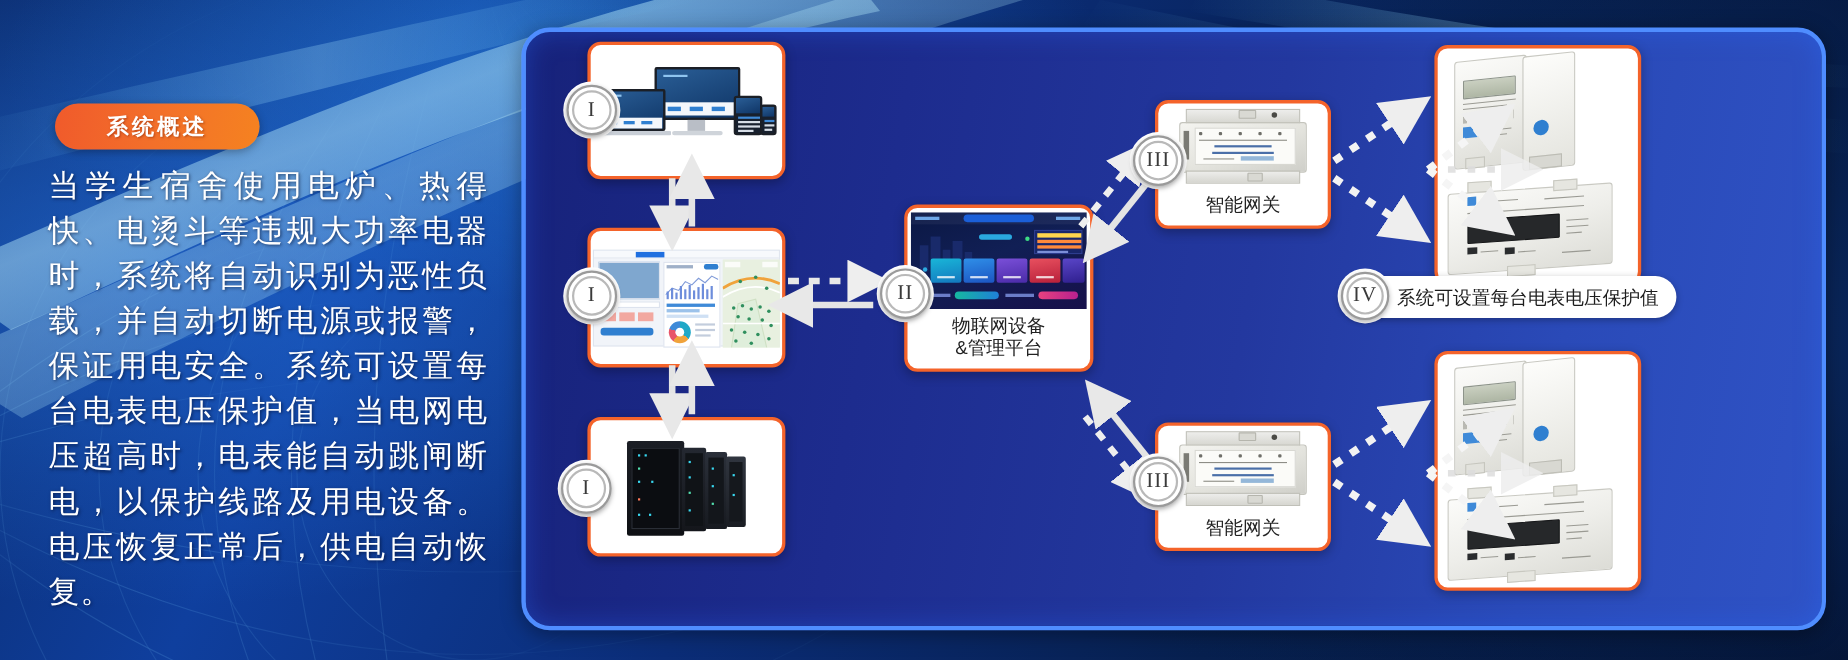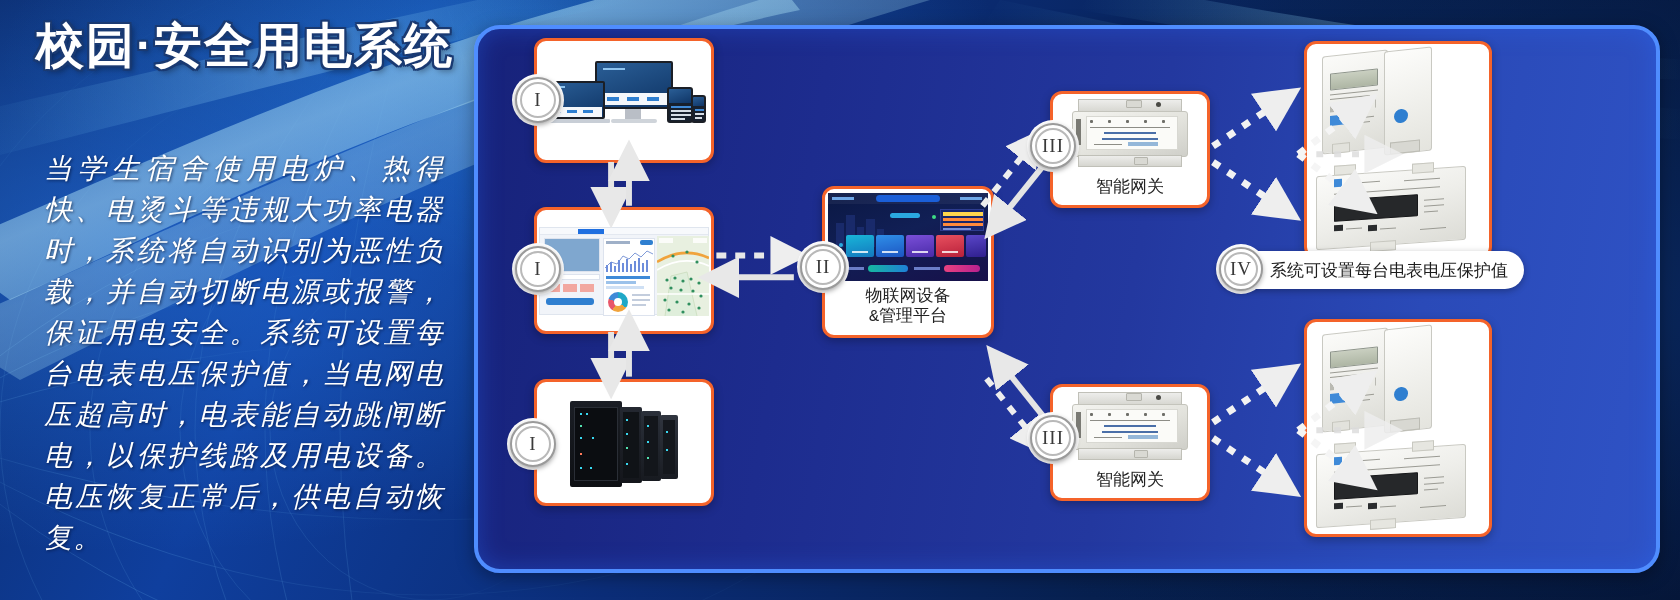--- a/index.html
+++ b/index.html
@@ -72,21 +72,20 @@
   #body-text {
     position: absolute;
     left: 44px; top: 148px;
     width: 400px;
     color: #ffffff;
     font-size: 28px;
     line-height: 41px;
     letter-spacing: 1.2px;
     text-align: justify;
     text-shadow: 1px 1px 3px rgba(0,10,40,.65);
-    font-style: italic;
   }
 
   
   #diagram {
     position: absolute;
     left: 474px; top: 25px;
     width: 1186px; height: 548px;
     border-radius: 26px;
     border: 4px solid #4f8dff;
     background: linear-gradient(100deg, #17227a 0%, #1d2c8e 28%, #23389f 55%, #2a4ab8 78%, #2f53c6 100%);
@@ -291,21 +290,23 @@
     </defs>
     <path d="M-60 250 C 220 130, 430 30, 760 -40 L 800 10 C 470 80, 260 185, 10 300 Z" fill="url(#st1)" opacity=".55"></path>
     <path d="M-60 330 C 260 190, 520 60, 900 -40 L 930 0 C 560 110, 300 240, 20 380 Z" fill="url(#st1)" opacity=".35"></path>
     <path d="M-60 120 C 200 60, 380 20, 620 -30 L 640 0 C 400 50, 220 100, -40 165 Z" fill="url(#st2)" opacity=".5"></path>
     <path d="M1000 0 C 1200 40, 1420 90, 1690 110 L 1690 140 C 1400 125, 1180 80, 980 30 Z" fill="url(#st2)" opacity=".45"></path>
     <path d="M1100 -20 C 1300 20, 1500 50, 1690 60 L 1690 80 C 1490 75, 1290 45, 1080 10 Z" fill="url(#st2)" opacity=".6"></path>
   </svg>
 </div>
 
 <div id="left">
-  <div id="title">校园·安全用电系统</div>
+  <div id="badge">
+    <span id="badge-label">系统概述</span>
+  </div>
   <div id="body-text">当学生宿舍使用电炉、热得快、电烫斗等违规大功率电器时，系统将自动识别为恶性负载，并自动切断电源或报警，保证用电安全。系统可设置每台电表电压保护值，当电网电压超高时，电表能自动跳闸断电，以保护线路及用电设备。电压恢复正常后，供电自动恢复。</div>
 </div>
 
 <div id="diagram">
 
   <svg id="arrows" viewBox="0 0 1186 548">
     <defs>
       <marker id="ah" markerWidth="7" markerHeight="7" refX="3.2" refY="3.5" orient="auto">
         <path d="M0,0 L7,3.5 L0,7 Z" fill="#e8e8e8"></path>
       </marker>
@@ -561,21 +562,21 @@
         <div style="position:absolute;left:54px;top:58px;width:16px;height:2px;background:rgba(255,255,255,.8);"></div>
         <div style="position:absolute;left:84px;top:58px;width:16px;height:2px;background:rgba(255,255,255,.8);"></div>
         <div style="position:absolute;left:114px;top:58px;width:16px;height:2px;background:rgba(255,255,255,.8);"></div>
 
         <div style="position:absolute;left:10px;top:74px;width:26px;height:3px;background:#6b7dc8;"></div>
         <div style="position:absolute;left:40px;top:72px;width:40px;height:7px;background:linear-gradient(90deg,#16b8a0,#1f7fd8);border-radius:4px;"></div>
         <div style="position:absolute;left:86px;top:74px;width:26px;height:3px;background:#6b7dc8;"></div>
         <div style="position:absolute;left:116px;top:72px;width:36px;height:7px;background:linear-gradient(90deg,#e8417f,#b8218f);border-radius:4px;"></div>
       </div>
     </div>
-    <div class="card-label" style="line-height:20px;font-family:Liberation Mono, monospace;">
+    <div class="card-label" style="line-height:20px;">
       <div>物联网设备</div>
       <div>&amp;管理平台</div>
     </div>
   </div>
   <div class="rn" style="left:322px; top:215px;">II</div>
 
   <div class="card" style="left:572px; top:62px; width:160px; height:117px;">
     <div class="card-media">
       <div class="mock" style="width:132px;height:74px;">
         <div class="gw-rail" style="left:14px;top:2px;width:104px;height:14px;"></div>

